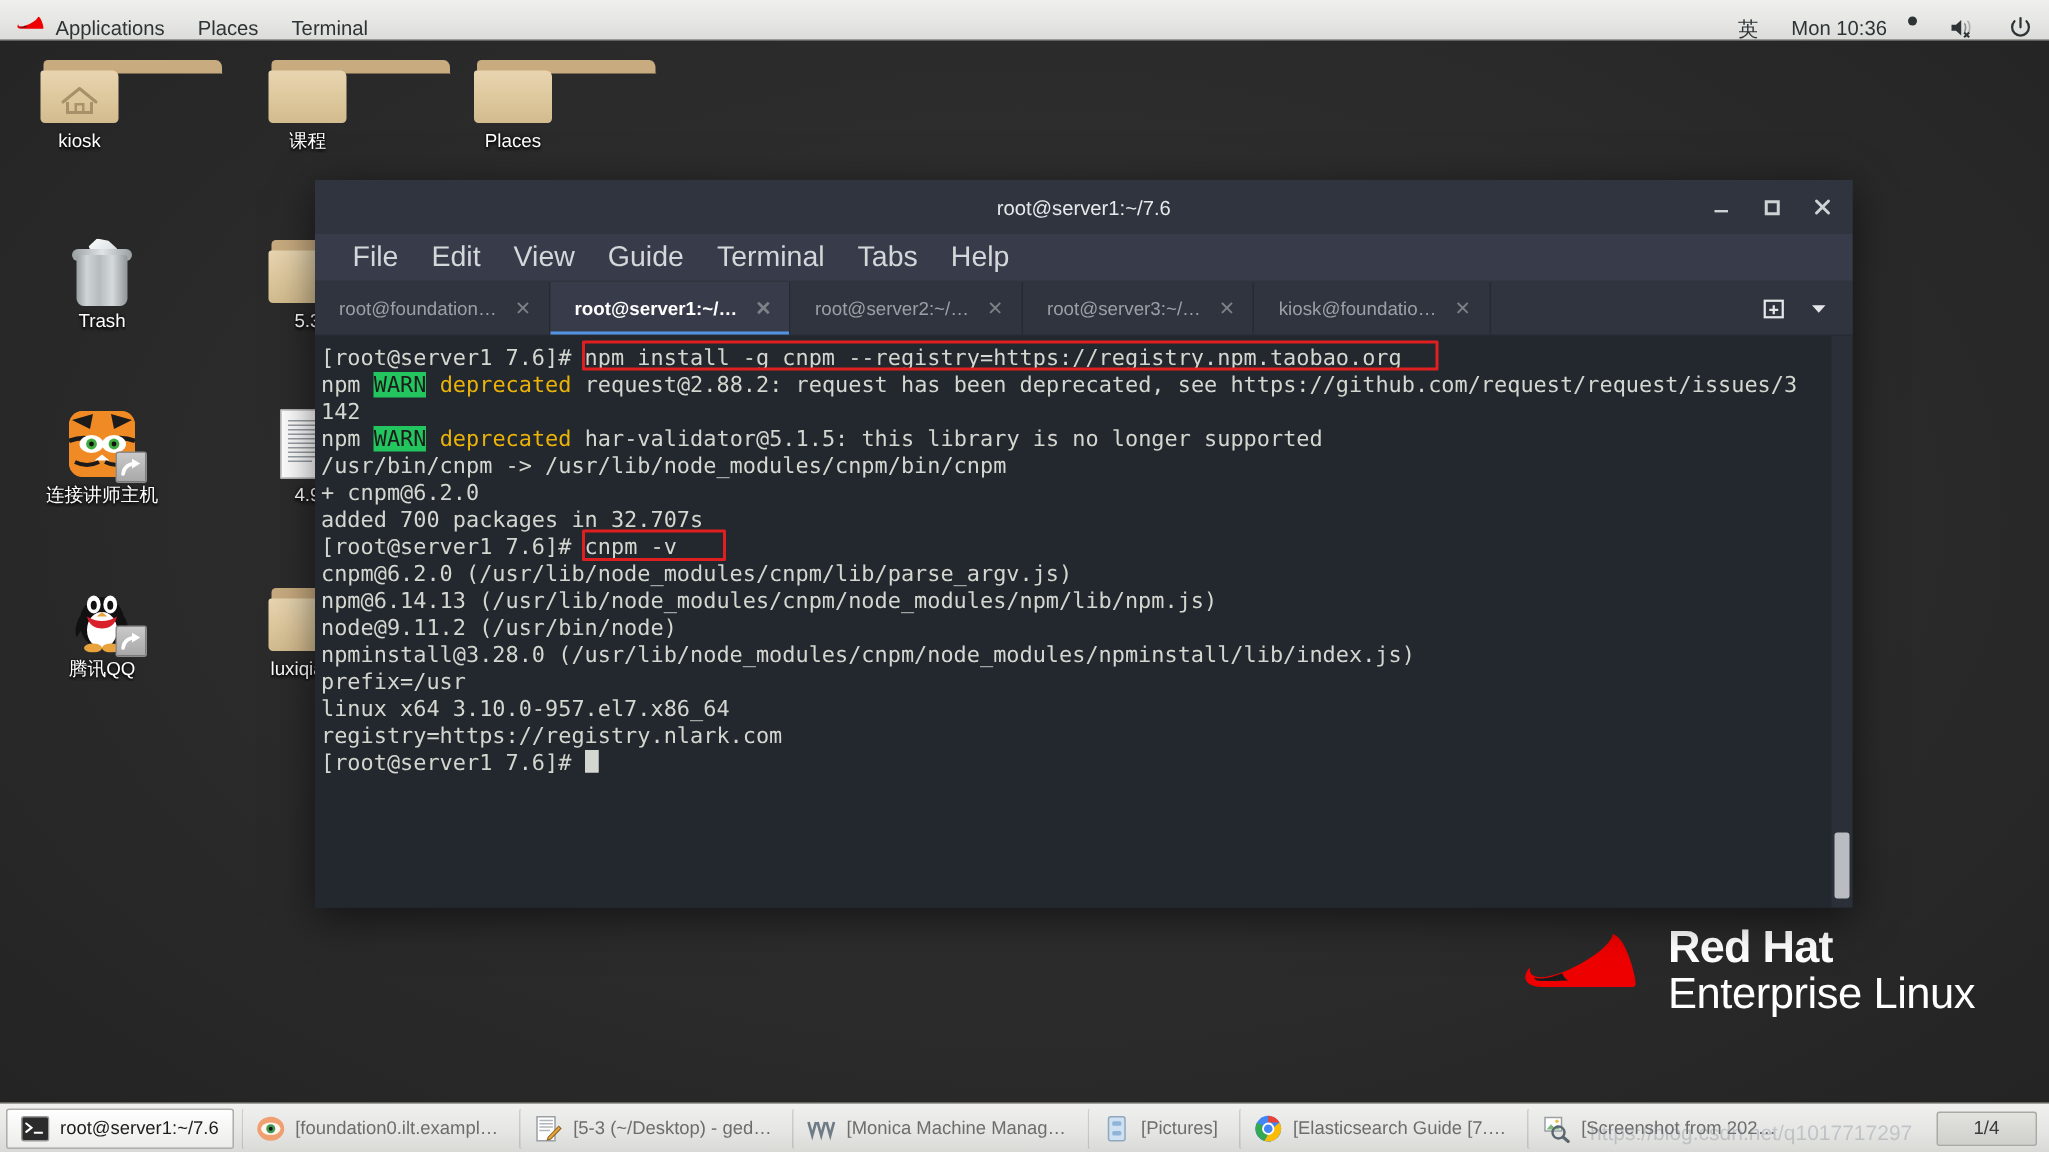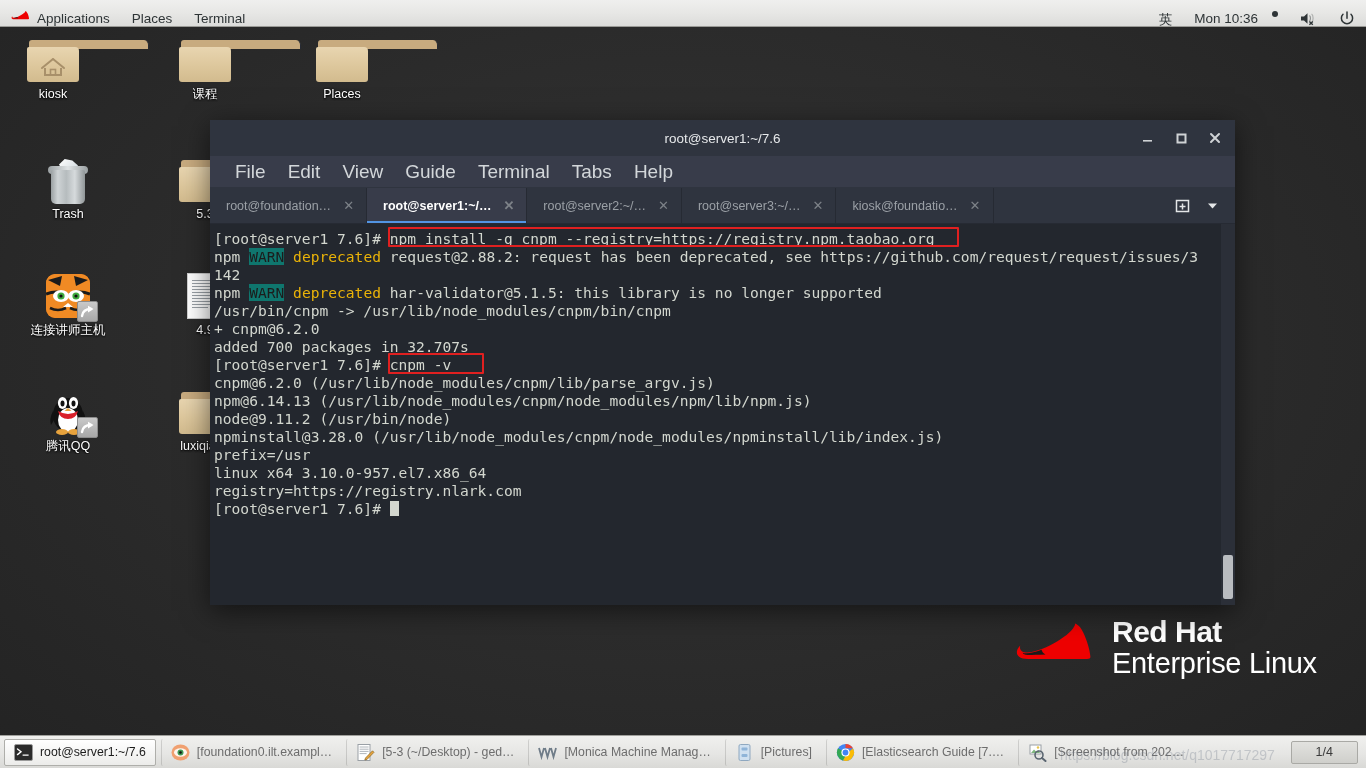--- a/index.html
+++ b/index.html
@@ -146,21 +146,21 @@
   #term-body {
     flex: 1 1 auto; background: #23272e; position: relative; overflow: hidden;
     padding: 6px 4px 0 3px;
   }
   #term-text {
     font-family: "DejaVu Sans Mono", "Liberation Mono", monospace;
     font-size: 14.6px; line-height: 18px; color: #d3d7cf;
     white-space: pre; padding-left: 1px;
   }
   .tline { height: 18px; }
-  .warn-tag { background: #0f766e; color: #1c1c1c; }
+  .warn-tag { background: #22c55e; color: #1c1c1c; }
   .deprec { color: #eab308; }
   .cursor-blk { display: inline-block; width: 9px; height: 15px; background: #d3d7cf;
     vertical-align: -2px; border: 1px solid #d3d7cf; }
   .redbox {
     position: absolute; border: 2px solid #e02020; pointer-events: none; border-radius: 1px;
   }
   #term-scroll-track {
     position: absolute; right: 0; top: 0; bottom: 0; width: 14px; background: #2b2f38;
   }
   #term-scroll-thumb {

